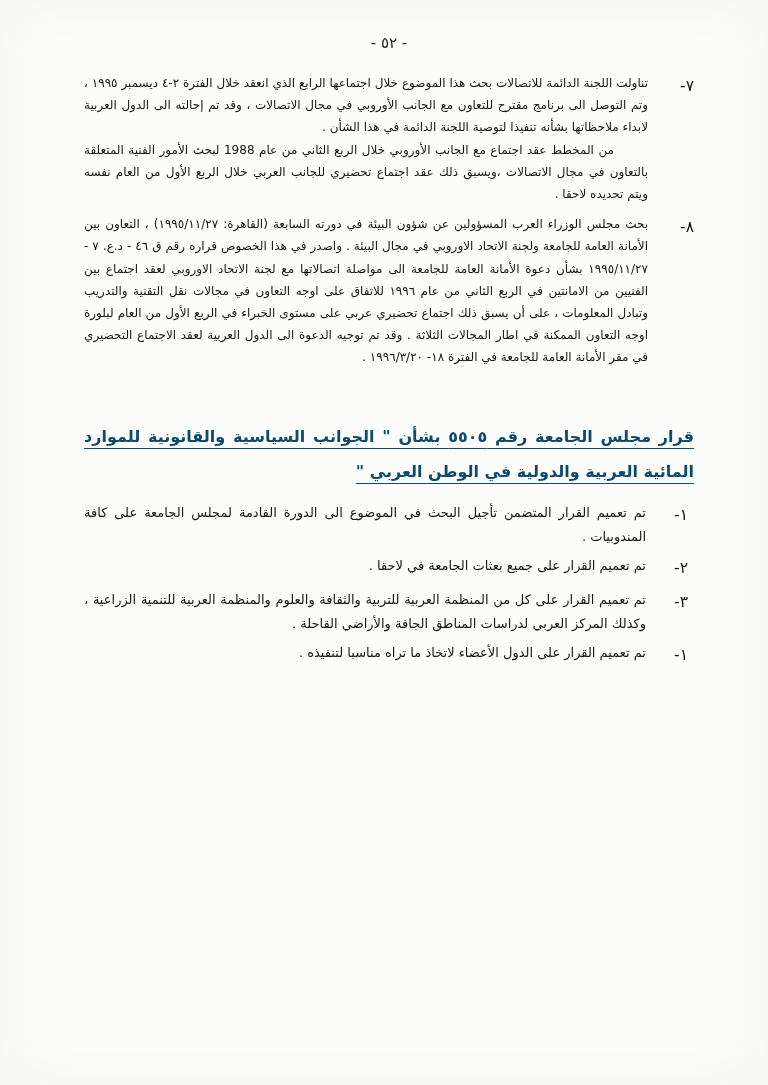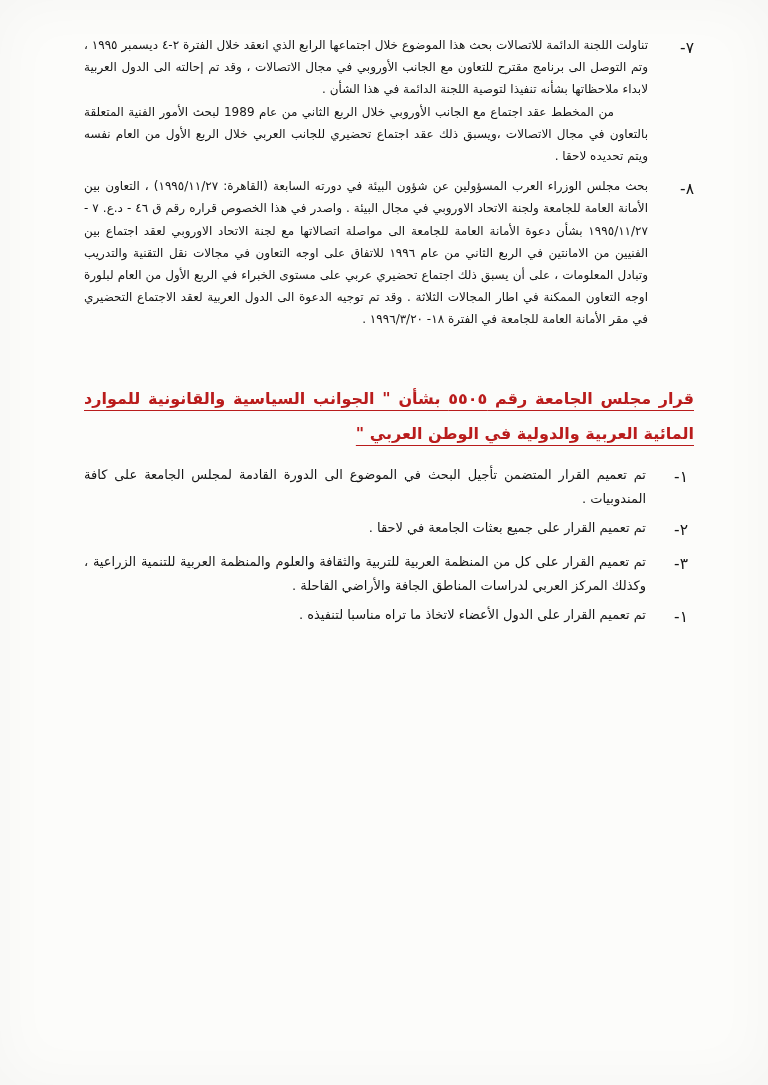--- a/index.html
+++ b/index.html
@@ -49,21 +49,21 @@
   p.para.indent-first { text-indent: 34px; }
   .heading {
     font-size: 16px;
     font-weight: bold;
     line-height: 2.15;
     text-align: justify;
     text-decoration: underline;
     text-underline-offset: 6px;
     text-decoration-thickness: 1.2px;
     margin: 30px 0 12px 0;
-    color: #b91c1c;
+    color: #0c4a6e;
   }
   .sub-item {
     display: flex;
     align-items: flex-start;
     margin-bottom: 5px;
     padding-right: 6px;
   }
   .sub-item > .num {
     flex: 0 0 42px;
     width: 42px;
@@ -77,26 +77,27 @@
     line-height: 1.85;
     text-align: justify;
   }
   .spacer-lg { height: 14px; }
 </style>
 </head>
 <body>
 
 <div class="page">
 
+  <div class="page-number">- ٥٢ -</div>
 
   <div class="doc-item">
     <span class="num">٧-</span>
     <div class="body">
       <p class="para">تناولت اللجنة الدائمة للاتصالات بحث هذا الموضوع خلال اجتماعها الرابع الذي انعقد خلال الفترة ٢-٤ ديسمبر ١٩٩٥ ، وتم التوصل الى برنامج مقترح للتعاون مع الجانب الأوروبي في مجال الاتصالات ، وقد تم إحالته الى الدول العربية لابداء ملاحظاتها بشأنه تنفيذا لتوصية اللجنة الدائمة في هذا الشأن .</p>
-      <p class="para indent-first">من المخطط عقد اجتماع مع الجانب الأوروبي خلال الربع الثاني من عام 1989 لبحث الأمور الفنية المتعلقة بالتعاون في مجال الاتصالات ،ويسبق ذلك عقد اجتماع تحضيري للجانب العربي خلال الربع الأول من العام نفسه ويتم تحديده لاحقا .</p>
+      <p class="para indent-first">من المخطط عقد اجتماع مع الجانب الأوروبي خلال الربع الثاني من عام 1988 لبحث الأمور الفنية المتعلقة بالتعاون في مجال الاتصالات ،ويسبق ذلك عقد اجتماع تحضيري للجانب العربي خلال الربع الأول من العام نفسه ويتم تحديده لاحقا .</p>
     </div>
   </div>
 
   <div class="doc-item">
     <span class="num">٨-</span>
     <div class="body">
       <p class="para">بحث مجلس الوزراء العرب المسؤولين عن شؤون البيئة في دورته السابعة (القاهرة: ١٩٩٥/١١/٢٧) ، التعاون بين الأمانة العامة للجامعة ولجنة الاتحاد الاوروبي في مجال البيئة . واصدر في هذا الخصوص قراره رقم ق ٤٦ - د.ع. ٧ - ١٩٩٥/١١/٢٧ بشأن دعوة الأمانة العامة للجامعة الى مواصلة اتصالاتها مع لجنة الاتحاد الاوروبي لعقد اجتماع بين الفنيين من الامانتين في الربع الثاني من عام ١٩٩٦ للاتفاق على اوجه التعاون في مجالات نقل التقنية والتدريب وتبادل المعلومات ، على أن يسبق ذلك اجتماع تحضيري عربي على مستوى الخبراء في الربع الأول من العام لبلورة اوجه التعاون الممكنة في اطار المجالات الثلاثة . وقد تم توجيه الدعوة الى الدول العربية لعقد الاجتماع التحضيري في مقر الأمانة العامة للجامعة في الفترة ١٨- ١٩٩٦/٣/٢٠ .</p>
     </div>
   </div>
 

